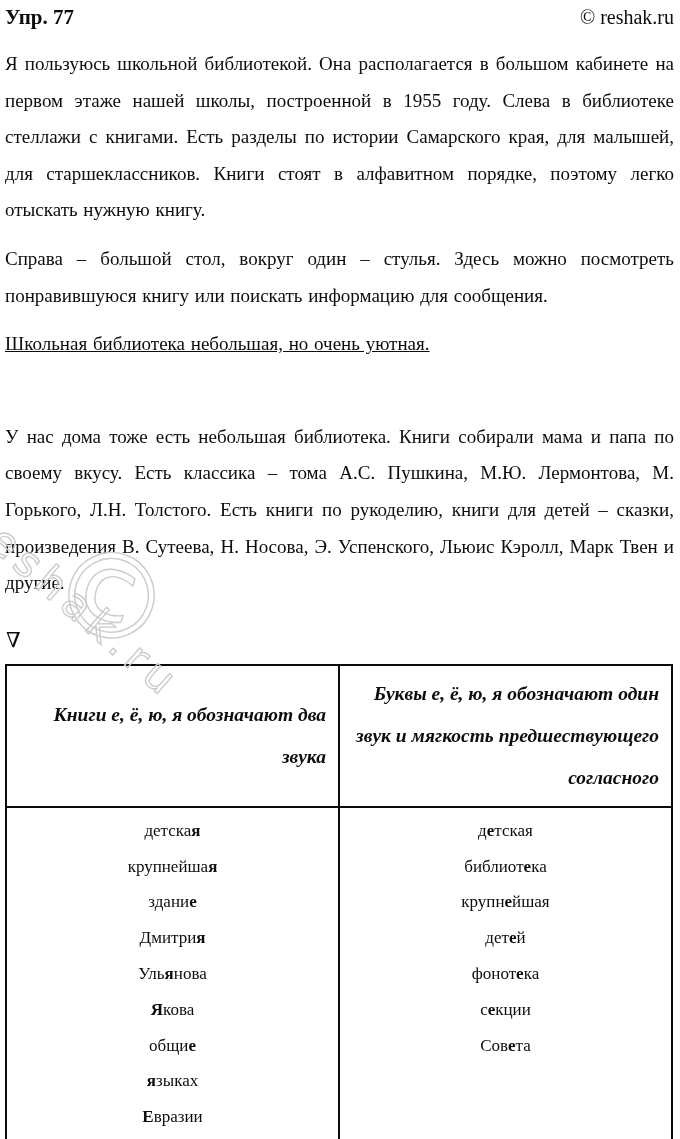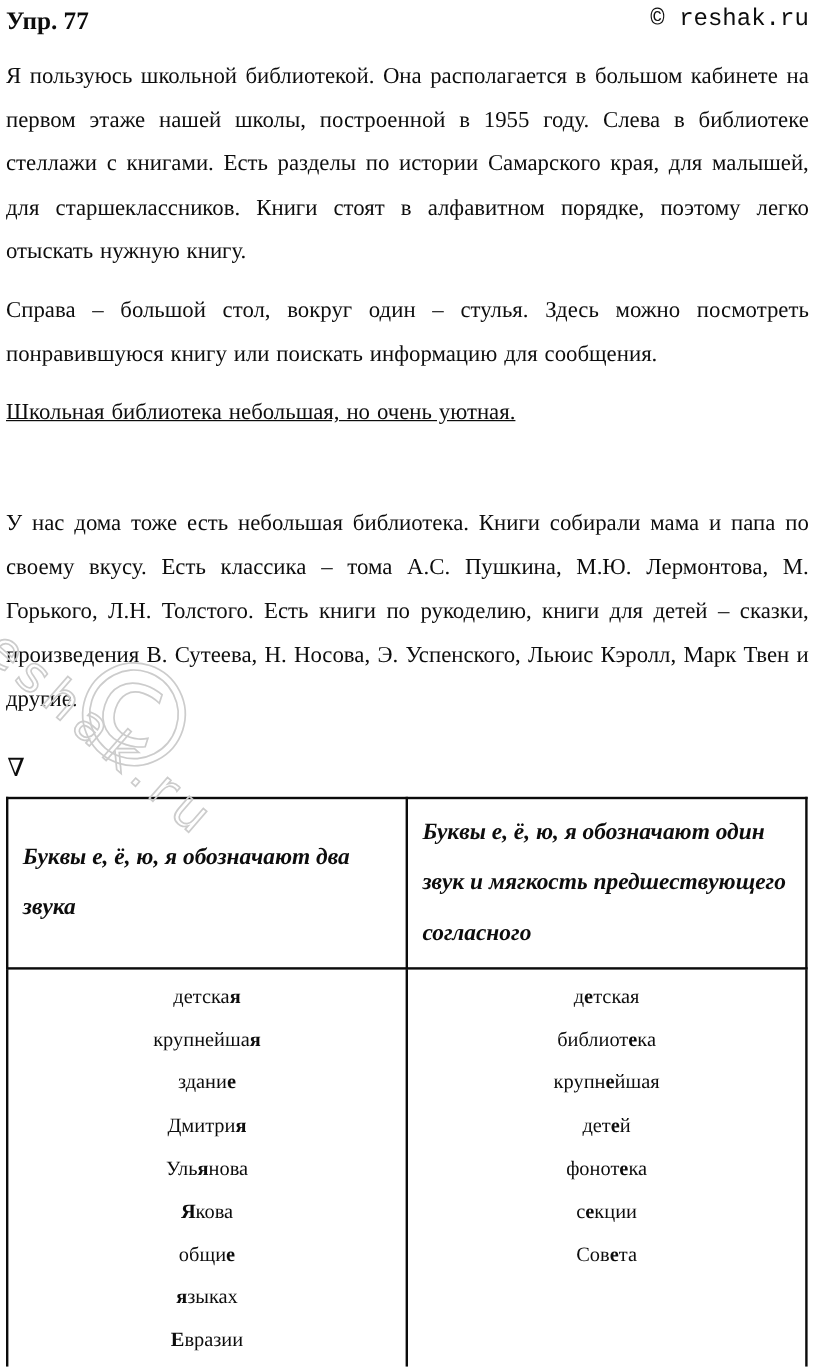--- a/index.html
+++ b/index.html
@@ -12,21 +12,21 @@
     font-family:"Liberation Serif", "DejaVu Serif", serif;
     padding:6px 6px 0 5px;
     overflow:hidden;
   }
   
   .header-row {
     display:flex; justify-content:space-between; align-items:flex-start;
     line-height:22px;
   }
   .exercise-title { font-weight:bold; font-size:21px; }
-  .copyright { font-size:20px;font-family:Liberation Mono, monospace; }
+  .copyright { font-size:20px; }
 
   
   .body-text p {
     font-size:19px;
     line-height:36.6px;
     text-align:justify;
     margin:0 0 12px 0;
     word-spacing:1px;
   }
   p.p-first { margin-top:18px; }
@@ -71,21 +71,21 @@
   }
   .sounds-table th, .sounds-table td {
     border:2.5px solid #0b0b0b;
     width:50%;
   }
   .sounds-table th {
     font-weight:bold;
     font-style:italic;
     font-size:19.5px;
     line-height:42px;
-    text-align:left;
+    text-align:right;
     vertical-align:middle;
     padding:7px 12px;
     height:90px;
     box-sizing:content-box;
   }
   .sounds-table td {
     vertical-align:top;
     text-align:center;
     padding:5px 10px 0 10px;
     height:352px;
@@ -112,21 +112,21 @@
     <p>Справа – большой стол, вокруг один – стулья. Здесь можно посмотреть понравившуюся книгу или поискать информацию для сообщения.</p>
     <p class="p-gap-after">Школьная библиотека небольшая, но очень уютная.</p>
     <p class="p-last">У нас дома тоже есть небольшая библиотека. Книги собирали мама и папа по своему вкусу. Есть классика – тома А.С. Пушкина, М.Ю. Лермонтова, М. Горького, Л.Н. Толстого. Есть книги по рукоделию, книги для детей – сказки, произведения В. Сутеева, Н. Носова, Э. Успенского, Льюис Кэролл, Марк Твен и другие.</p>
   </div>
 
   <div class="marker">∇</div>
 
   <table class="sounds-table">
     <thead>
       <tr>
-        <th>Буквы е, ё, ю, я обозначают два звука</th>
+        <th>Книги е, ё, ю, я обозначают два звука</th>
         <th>Буквы е, ё, ю, я обозначают один звук и мягкость предшествующего согласного</th>
       </tr>
     </thead>
     <tbody>
       <tr>
         <td>
             <div class="word-line">детска<b>я</b></div>
             <div class="word-line">крупнейша<b>я</b></div>
             <div class="word-line">здани<b>е</b></div>
             <div class="word-line">Дмитри<b>я</b></div>

